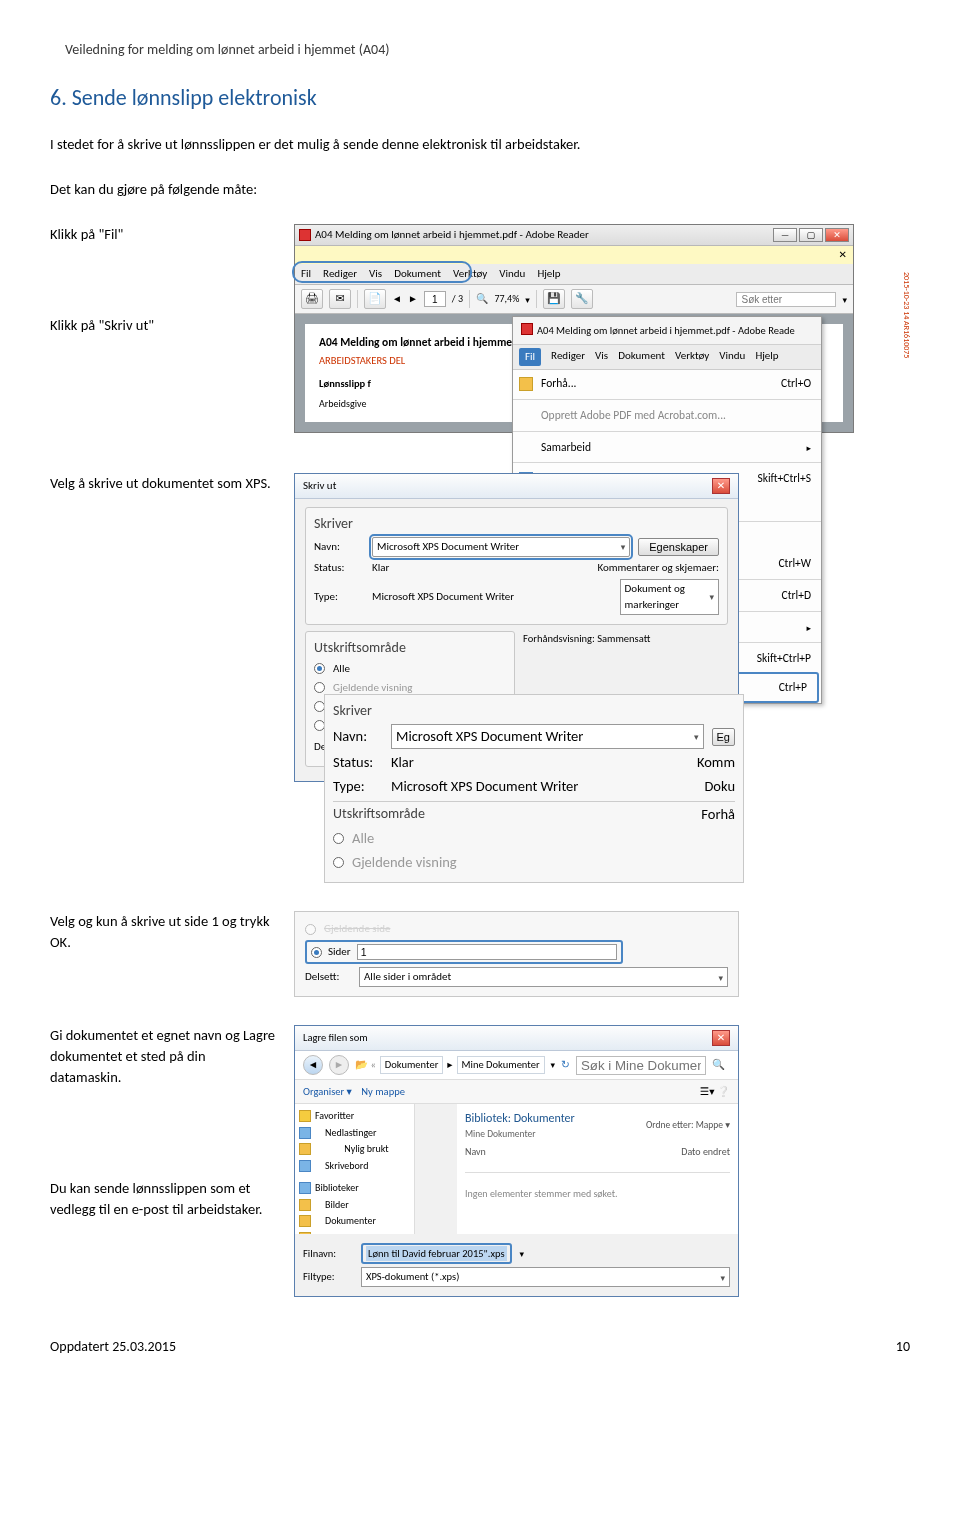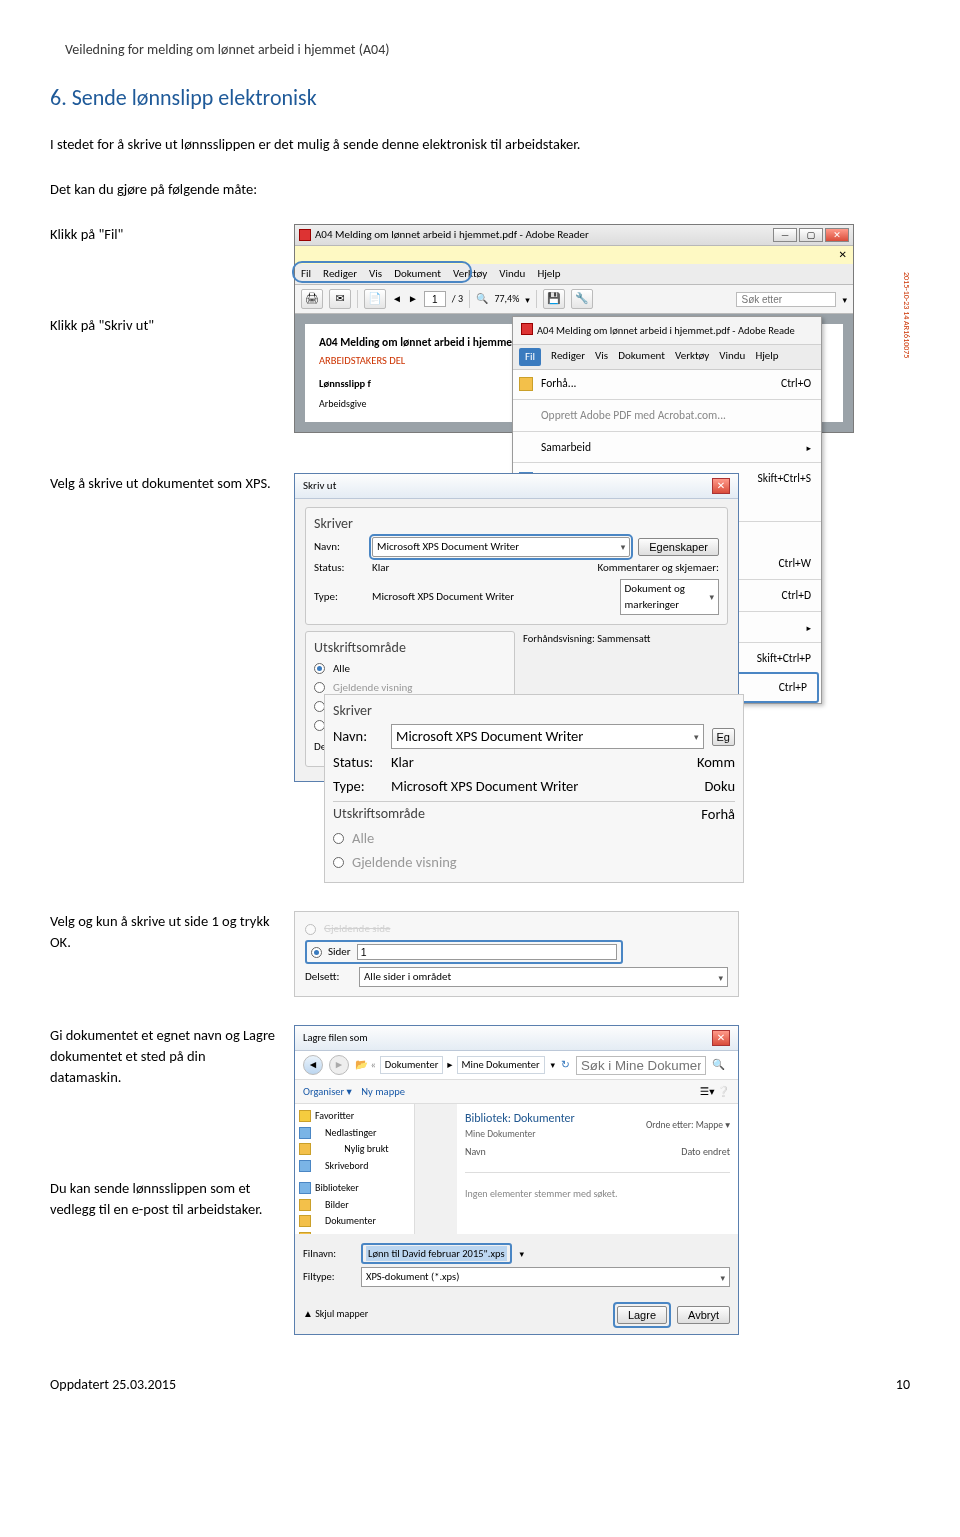--- a/index.html
+++ b/index.html
@@ -486,25 +486,20 @@
           <span class="chev-down">▾</span>
         </div>
         <div class="frow">
           <label>Filtype:</label>
           <div class="combo" style="width:280px;">
             <span>XPS-dokument (*.xps)</span>
               <span class="chev">▾</span>
           </div>
         </div>
       </div>
-      <div class="sd-actions">
-        <span style="margin-right:auto; font-size:10px;">▲ <span>Skjul mapper</span></span>
-        <span class="hl-lagre"><button class="dbtn">Lagre</button></span>
-        <button class="dbtn">Avbryt</button>
-      </div>
     </div>
   </div>
 </div>
 
 <div class="footer">
   <span>Oppdatert 25.03.2015</span>
   <span>10</span>
 </div>
 
 </body></html>

